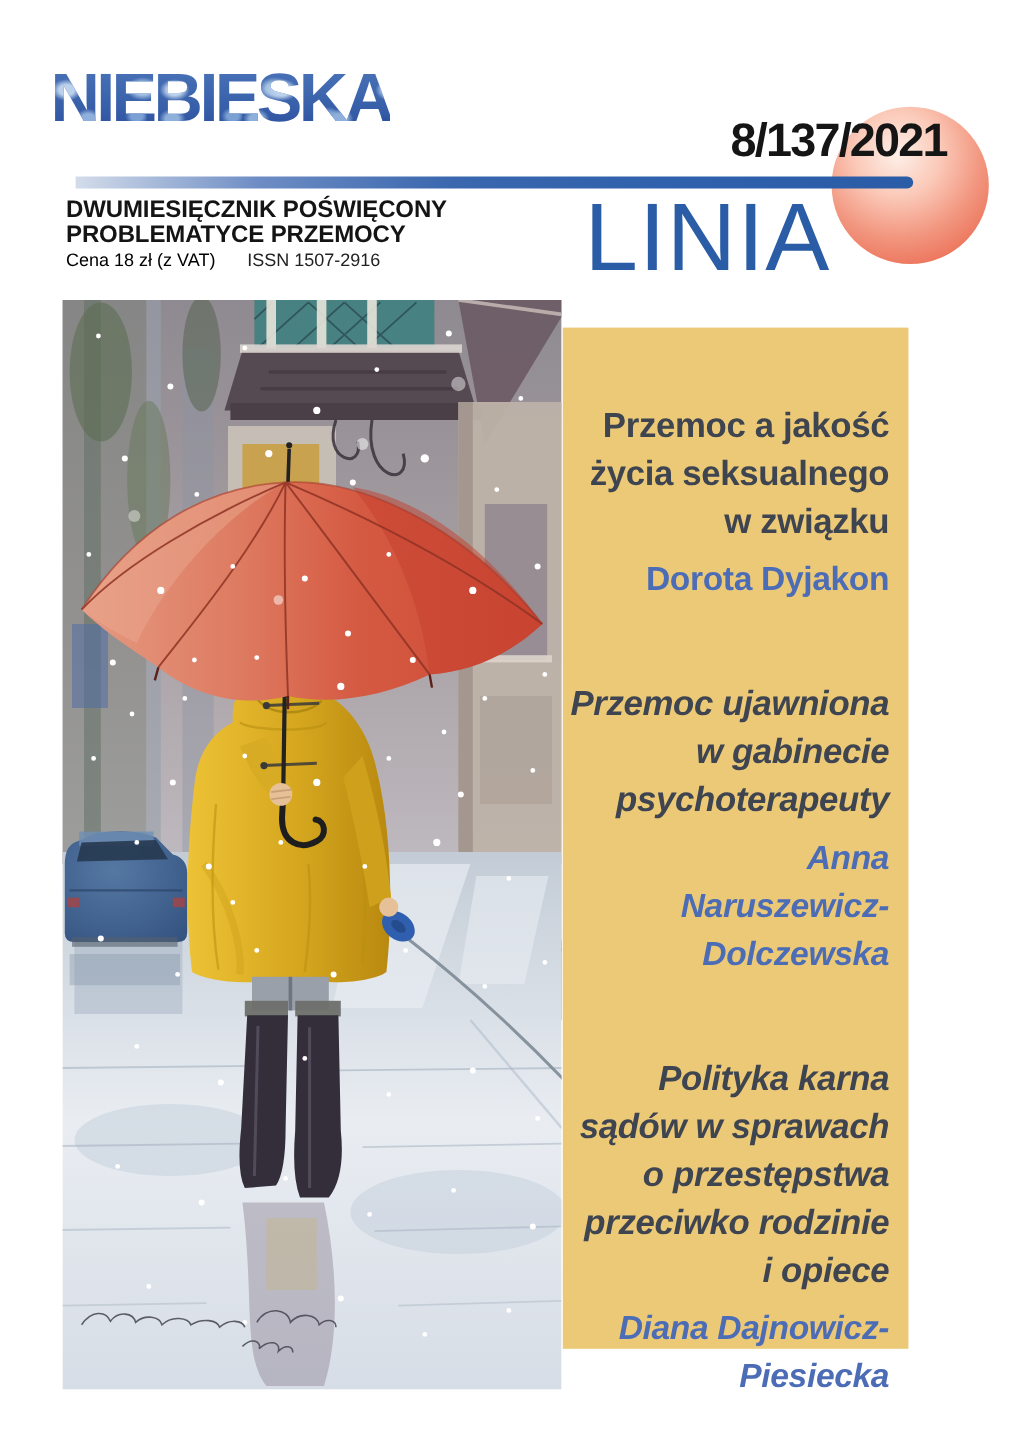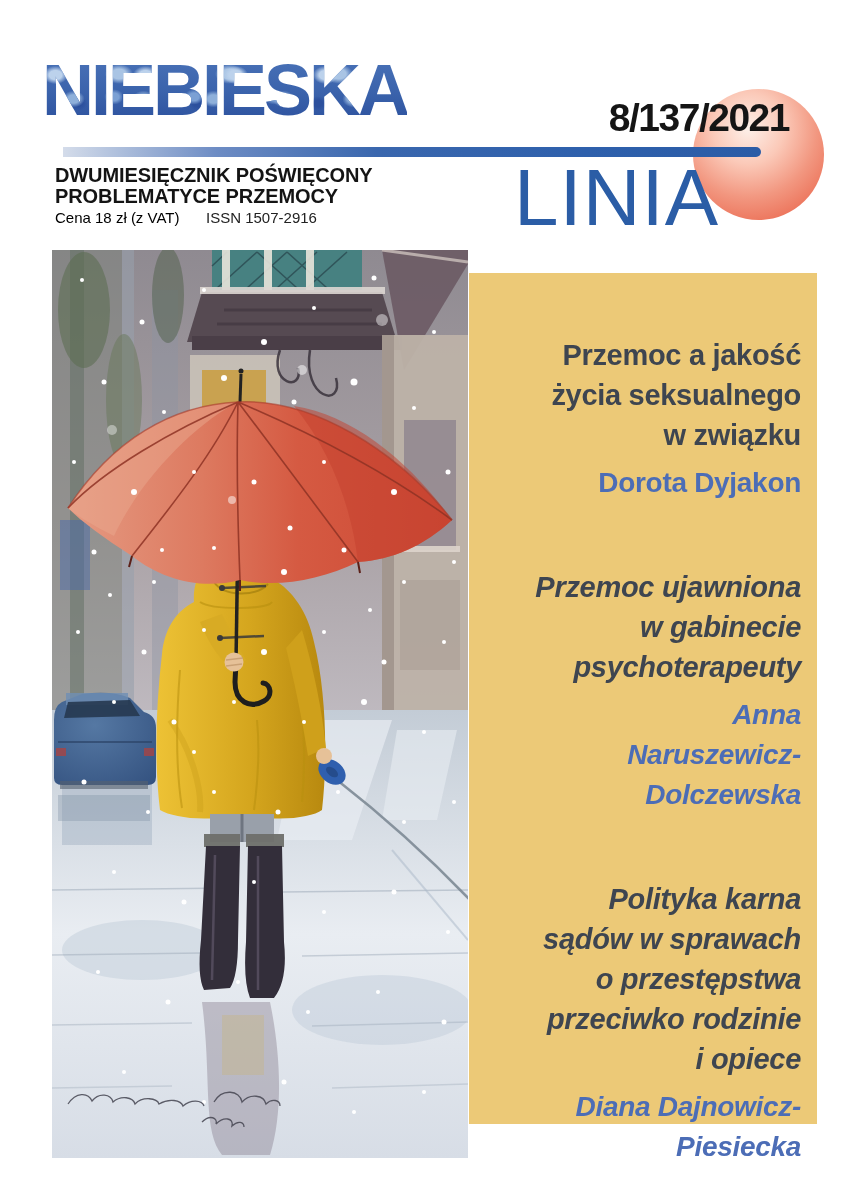--- a/index.html
+++ b/index.html
@@ -1,49 +1,49 @@
 <!DOCTYPE html>
 <html><head>
 <meta charset="utf-8">
 <style>
   html,body{margin:0;padding:0;background:#ffffff;}
   .page{position:relative;width:861px;height:1200px;background:#fff;overflow:hidden;
         font-family:"Liberation Sans",sans-serif;}
 
   
-  .title-top{position:absolute;left:42px;top:54px;font-size:72px;font-weight:700;
+  .title-top{position:absolute;left:42px;top:54px;font-size:57px;font-weight:700;
     letter-spacing:-3px;line-height:1;
     background-image:
       radial-gradient(18px 13px at 15% 30%, #bcd2ec 0 35%, rgba(188,210,236,0) 70%),
       radial-gradient(16px 12px at 45% 75%, #8fb0da 0 35%, rgba(143,176,218,0) 70%),
       radial-gradient(20px 14px at 70% 25%, #a9c4e4 0 35%, rgba(169,196,228,0) 70%),
       radial-gradient(14px 11px at 90% 65%, #7ba0d4 0 35%, rgba(123,160,212,0) 70%),
       radial-gradient(15px 11px at 30% 55%, #2c509d 0 30%, rgba(44,80,157,0) 65%),
       linear-gradient(180deg,#4a73b8 0%,#3a62ab 55%,#2c509d 100%);
     background-size:90px 70px,70px 60px,110px 80px,80px 66px,120px 90px,100% 100%;
     -webkit-background-clip:text;background-clip:text;color:transparent;}
   .issue{position:absolute;right:72px;top:98px;font-size:39px;font-weight:700;
     letter-spacing:-1.5px;color:#151515;line-height:1;}
   .sphere{position:absolute;left:693px;top:89px;width:131px;height:131px;border-radius:50%;
     background:radial-gradient(circle at 42% 30%, #fdf0e9 0%, #fbc9b8 30%, #f29780 58%, #ec7259 82%, #e96a52 100%);}
   .rule{position:absolute;left:63px;top:147px;width:698px;height:10px;border-radius:0 5px 5px 0;
     background:linear-gradient(90deg,#d4dcea 0%,#aebfdc 8%,#6d8cc4 22%,#3a67ae 45%,#2e60ac 75%,#2b5ca6 100%);}
-  .title-bottom{position:absolute;left:514px;top:158px;font-size:80px;font-weight:400;
+  .title-bottom{position:absolute;left:487px;top:158px;font-size:80px;font-weight:400;
     color:#2b5da6;line-height:1;letter-spacing:1px;}
   .tagline{position:absolute;left:55px;top:165px;font-size:20px;font-weight:700;
     line-height:21px;color:#141414;white-space:pre-line;letter-spacing:-0.1px;}
   .price{position:absolute;left:55px;top:209px;font-size:15px;color:#000000;}
   .issn{position:absolute;left:206px;top:209px;font-size:15px;color:#222;}
 
   
   .art{position:absolute;left:52px;top:250px;width:416px;height:908px;}
   .art svg{display:block;width:100%;height:100%;}
 
   
-  .panel{position:absolute;left:469px;top:273px;width:348px;height:851px;
+  .panel{position:absolute;left:469px;top:273px;width:288px;height:851px;
     background:#ecc977;box-sizing:border-box;padding:62px 16px 0 6px;text-align:right;}
   .article + .article{margin-top:64px;font-style:italic;}
   .a-title{font-size:29px;line-height:40px;font-weight:700;color:#3e4550;
     white-space:pre-line;letter-spacing:-0.3px;}
   .a-author{font-size:28px;line-height:40px;font-weight:700;color:#4c6db6;
     white-space:pre-line;margin-top:8px;letter-spacing:-0.3px;}
 </style>
 </head>
 <body>
 

